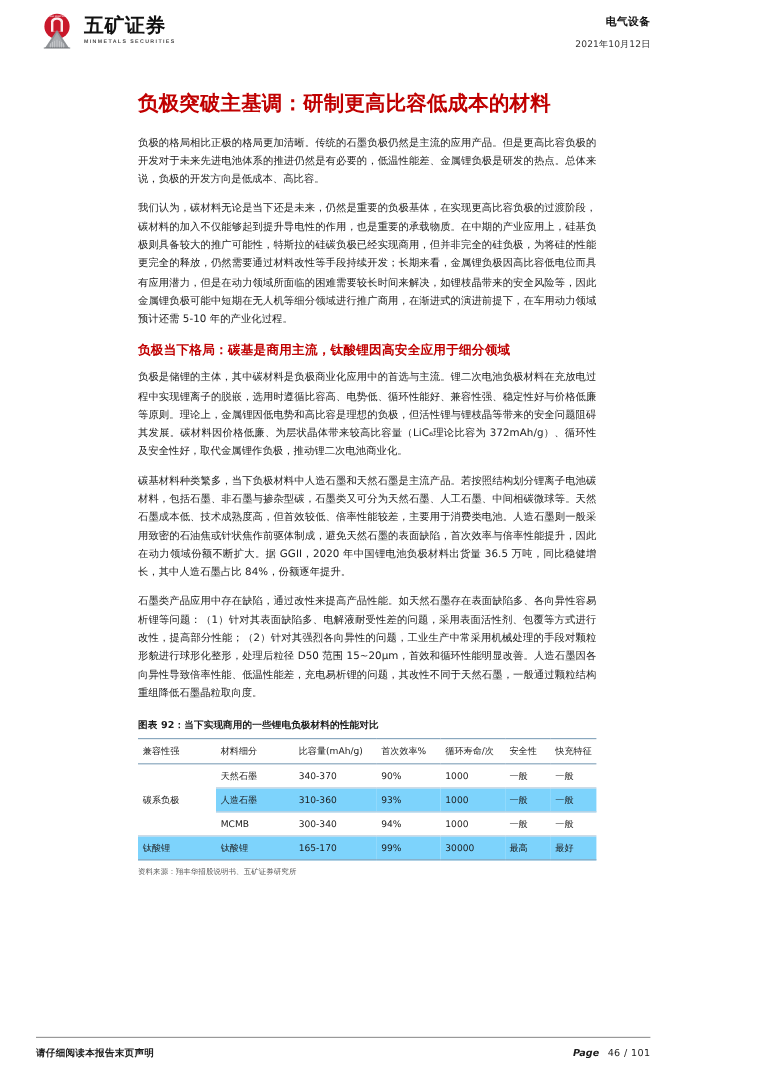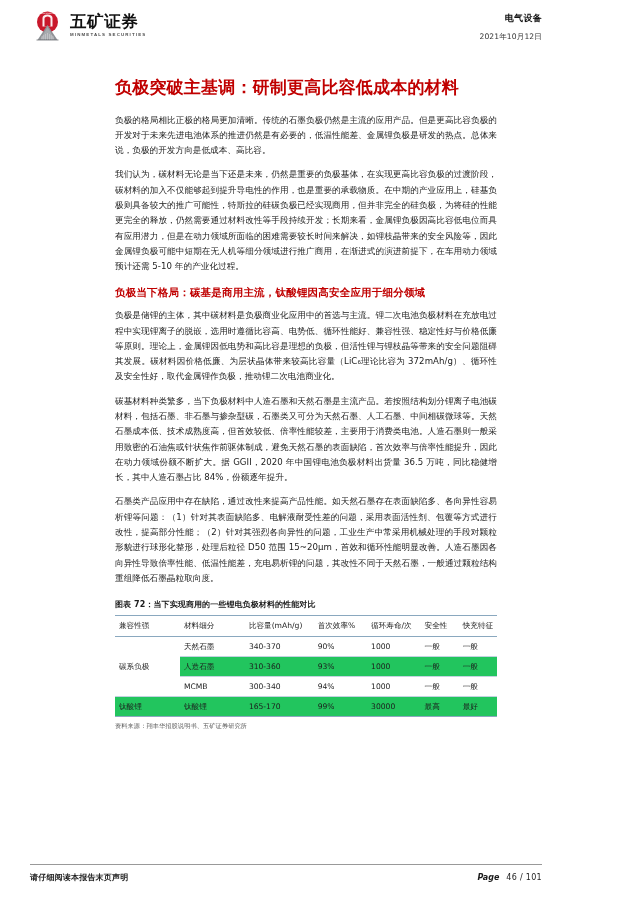--- a/index.html
+++ b/index.html
@@ -143,21 +143,21 @@
     border-bottom: 1.1px solid #8aa8bf;
     white-space: nowrap;
   }
   table.perf td {
     text-align: left;
     padding: 4.5px 3px 4.5px 4px;
     border-bottom: 0.7px solid #c3d3e0;
     white-space: nowrap;
   }
   table.perf tr.shaded td {
-    background: #22c55e;
+    background: #7dd3fc;
   }
   table.perf tr.last-row td {
     border-bottom: 1.1px solid #8aa8bf;
     border-top: 1.1px solid #8aa8bf;
   }
   td.group-cell {
     vertical-align: middle;
   }
   .exhibit-source {
     font-size: 6.2px;
@@ -248,21 +248,21 @@
     <p class="body">负极的格局相比正极的格局更加清晰。传统的石墨负极仍然是主流的应用产品。但是更高比容负极的开发对于未来先进电池体系的推进仍然是有必要的，低温性能差、金属锂负极是研发的热点。总体来说，负极的开发方向是低成本、高比容。</p>
     <p class="body">我们认为，碳材料无论是当下还是未来，仍然是重要的负极基体，在实现更高比容负极的过渡阶段，碳材料的加入不仅能够起到提升导电性的作用，也是重要的承载物质。在中期的产业应用上，硅基负极则具备较大的推广可能性，特斯拉的硅碳负极已经实现商用，但并非完全的硅负极，为将硅的性能更完全的释放，仍然需要通过材料改性等手段持续开发；长期来看，金属锂负极因高比容低电位而具有应用潜力，但是在动力领域所面临的困难需要较长时间来解决，如锂枝晶带来的安全风险等，因此金属锂负极可能中短期在无人机等细分领域进行推广商用，在渐进式的演进前提下，在车用动力领域预计还需 5-10 年的产业化过程。</p>
 
     <div class="section-title title-sub">负极当下格局：碳基是商用主流，钛酸锂因高安全应用于细分领域</div>
 
     <p class="body">负极是储锂的主体，其中碳材料是负极商业化应用中的首选与主流。锂二次电池负极材料在充放电过程中实现锂离子的脱嵌，选用时遵循比容高、电势低、循环性能好、兼容性强、稳定性好与价格低廉等原则。理论上，金属锂因低电势和高比容是理想的负极，但活性锂与锂枝晶等带来的安全问题阻碍其发展。碳材料因价格低廉、为层状晶体带来较高比容量（LiC₆理论比容为 372mAh/g）、循环性及安全性好，取代金属锂作负极，推动锂二次电池商业化。</p>
     <p class="body">碳基材料种类繁多，当下负极材料中人造石墨和天然石墨是主流产品。若按照结构划分锂离子电池碳材料，包括石墨、非石墨与掺杂型碳，石墨类又可分为天然石墨、人工石墨、中间相碳微球等。天然石墨成本低、技术成熟度高，但首效较低、倍率性能较差，主要用于消费类电池。人造石墨则一般采用致密的石油焦或针状焦作前驱体制成，避免天然石墨的表面缺陷，首次效率与倍率性能提升，因此在动力领域份额不断扩大。据 GGII，2020 年中国锂电池负极材料出货量 36.5 万吨，同比稳健增长，其中人造石墨占比 84%，份额逐年提升。</p>
     <p class="body">石墨类产品应用中存在缺陷，通过改性来提高产品性能。如天然石墨存在表面缺陷多、各向异性容易析锂等问题：（1）针对其表面缺陷多、电解液耐受性差的问题，采用表面活性剂、包覆等方式进行改性，提高部分性能；（2）针对其强烈各向异性的问题，工业生产中常采用机械处理的手段对颗粒形貌进行球形化整形，处理后粒径 D50 范围 15~20μm，首效和循环性能明显改善。人造石墨因各向异性导致倍率性能、低温性能差，充电易析锂的问题，其改性不同于天然石墨，一般通过颗粒结构重组降低石墨晶粒取向度。</p>
 
     <div class="exhibit">
-      <div class="exhibit-caption">图表 72：当下实现商用的一些锂电负极材料的性能对比</div>
+      <div class="exhibit-caption">图表 92：当下实现商用的一些锂电负极材料的性能对比</div>
       <table class="perf">
         <thead>
           <tr>
             <th style="width:17%">兼容性强</th>
             <th style="width:17%">材料细分</th>
             <th style="width:18%">比容量(mAh/g)</th>
             <th style="width:14%">首次效率%</th>
             <th style="width:14%">循环寿命/次</th>
             <th style="width:10%">安全性</th>
             <th style="width:10%">快充特征</th>

